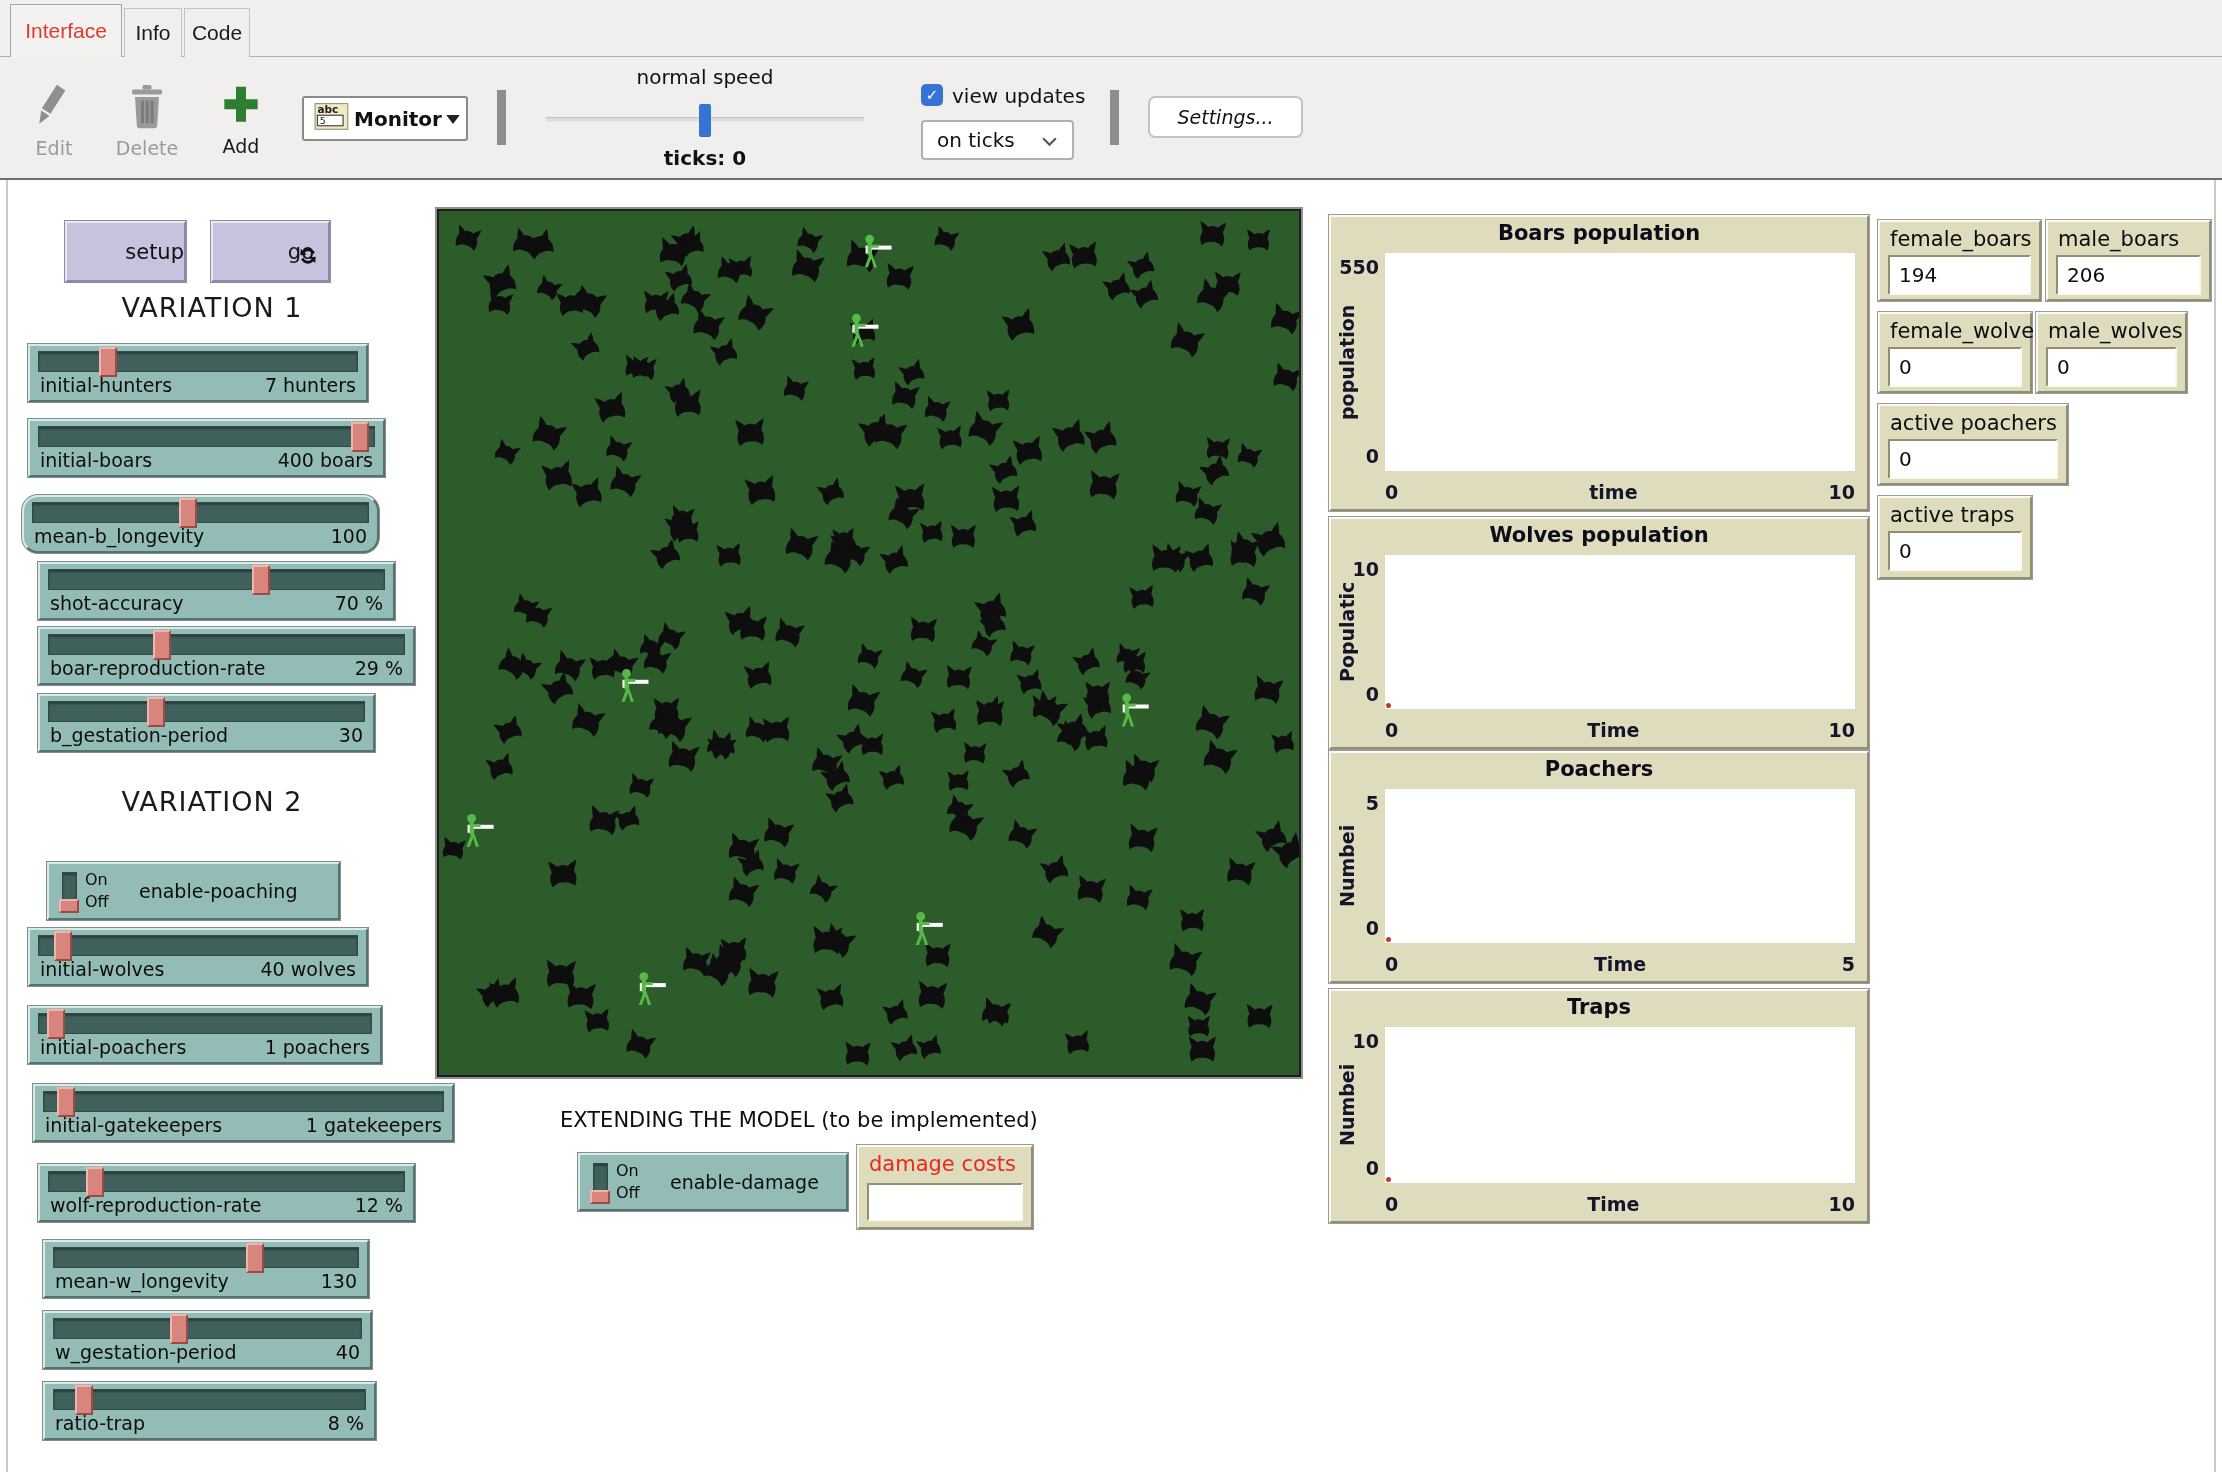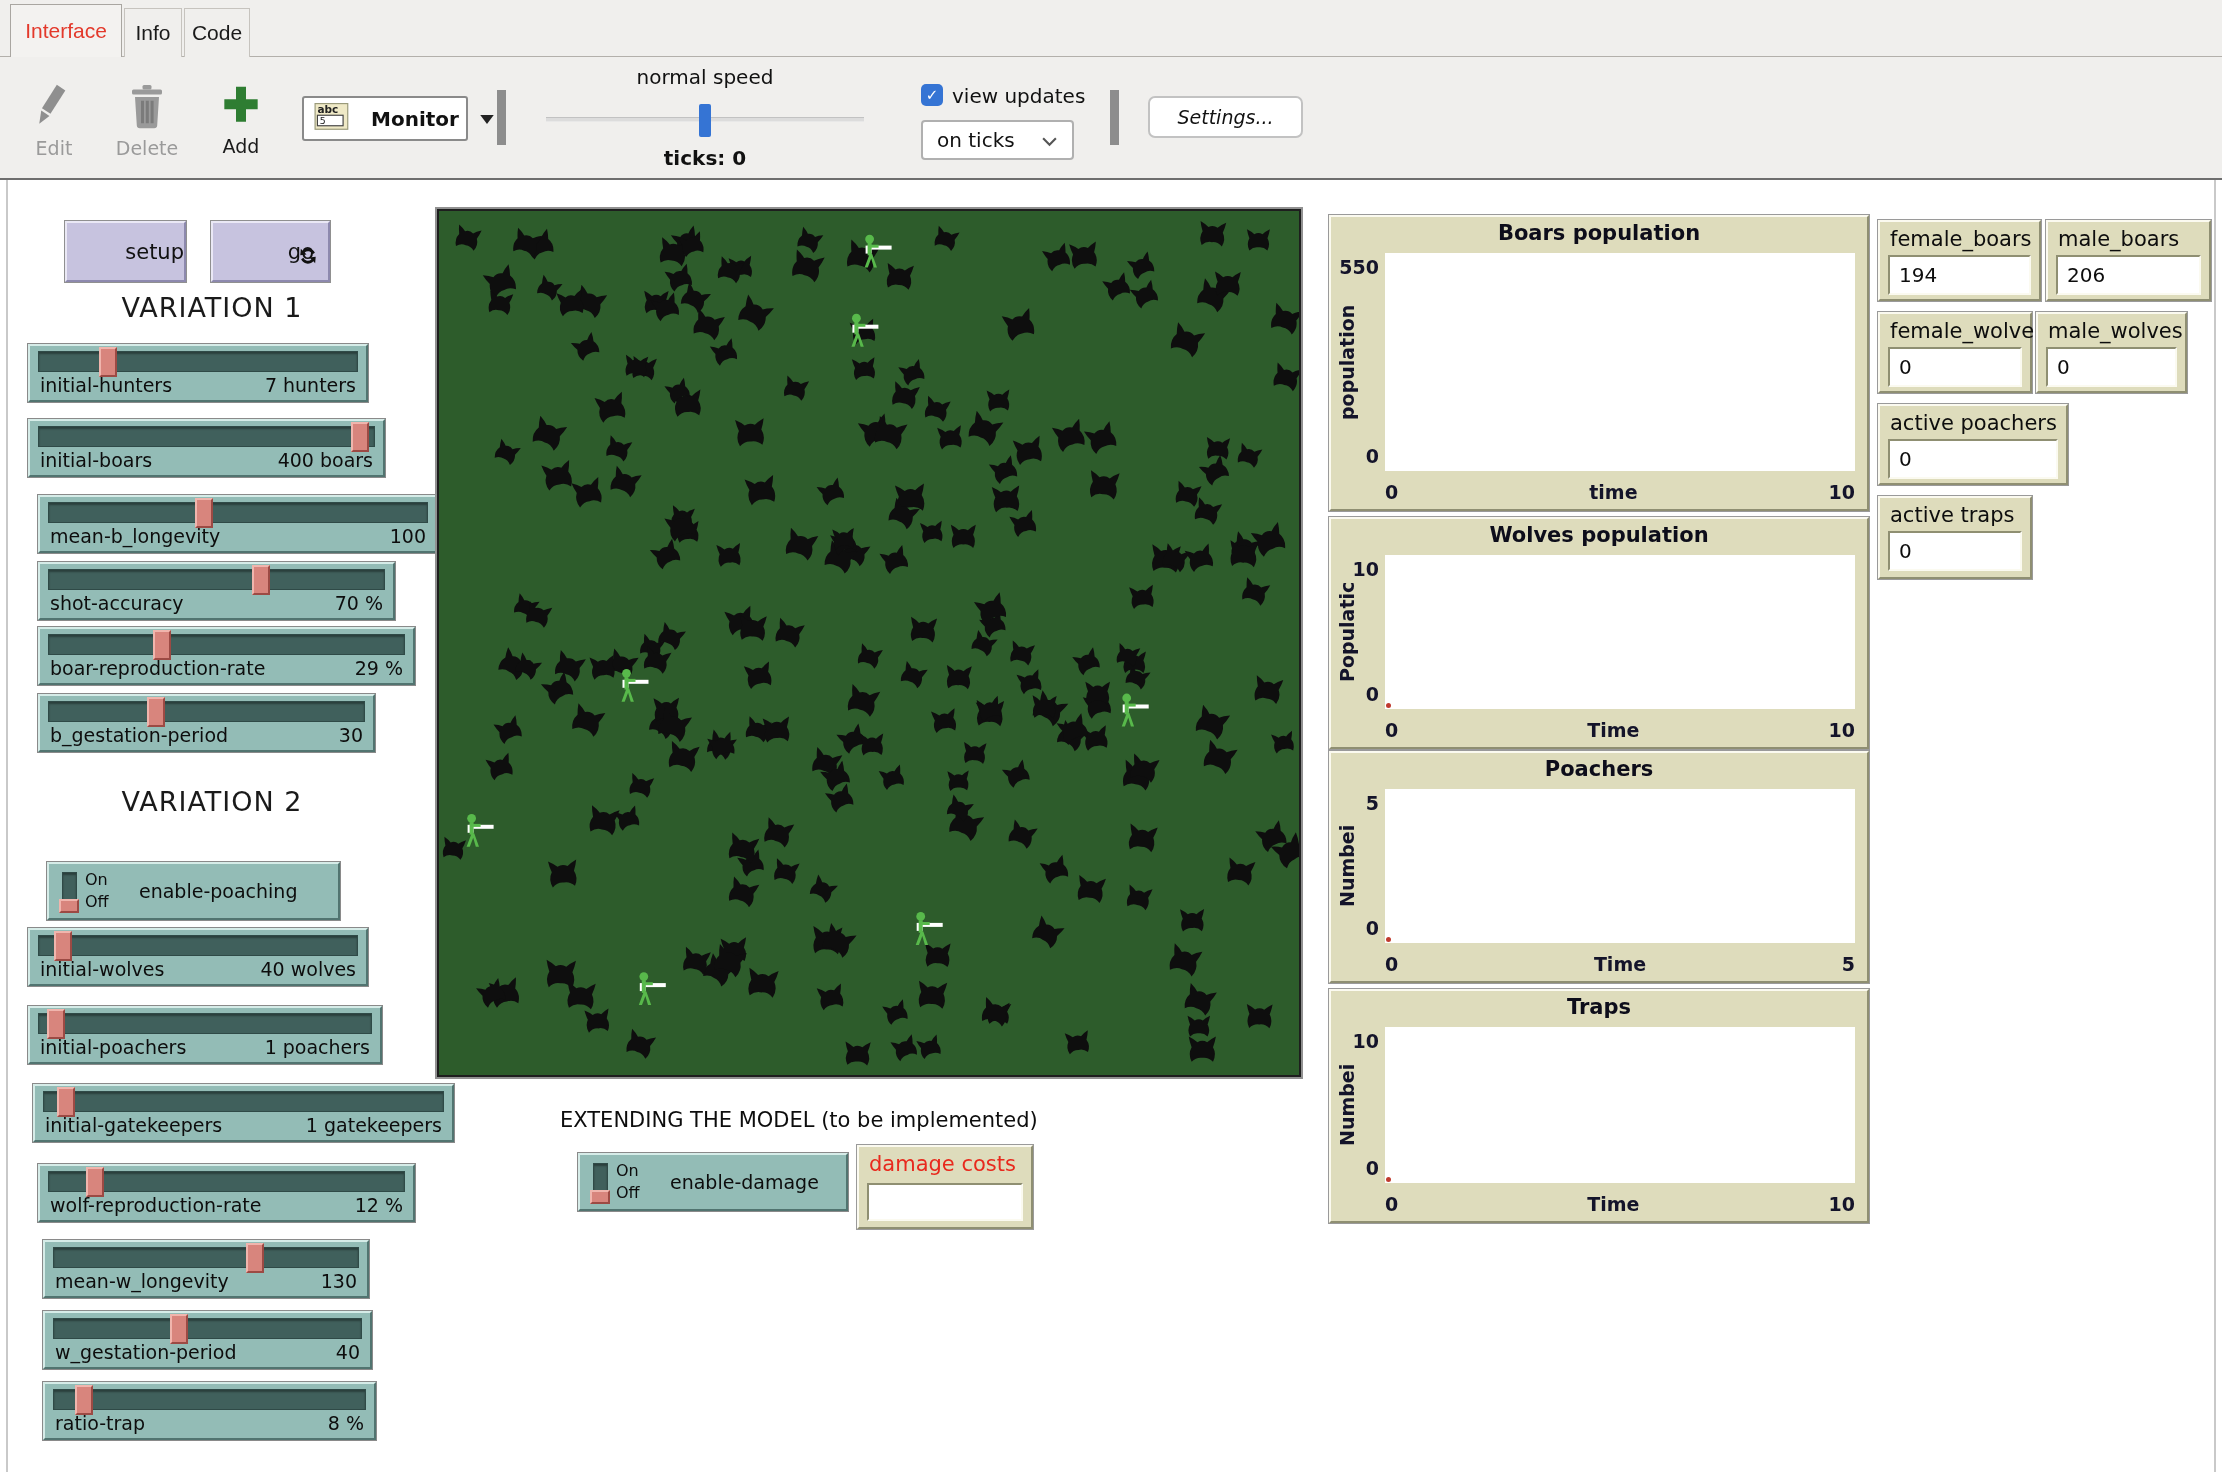--- a/index.html
+++ b/index.html
@@ -12,21 +12,21 @@
   .tab{position:absolute;display:flex;align-items:center;justify-content:center;
     font-size:21px;color:#1a1a1a;background:#f0efed;border:1px solid #c6c3be;border-bottom:none;cursor:default;}
   .tab.active{color:#e3392b;border:1px solid #a9a6a1;border-bottom:none;background:#f3f2f0;}
 
   
   .toolbar{position:absolute;left:0;top:57px;width:2222px;height:121px;background:#f0efed;}
   .tool-btn{position:absolute;display:flex;flex-direction:column;align-items:center;gap:4px;}
   .tool-btn .tb-label{font-size:19px;color:#1a1a1a;}
   .tool-btn.disabled .tb-label{color:#9a9a9a;}
   .combo{position:absolute;background:#ffffff;border:2px solid #8a8a8a;border-radius:3px;
-    display:flex;align-items:center;gap:21px;padding:0 10px;}
+    display:flex;align-items:center;gap:4px;padding:0 10px;}
   .combo .combo-label{font-size:20px;font-weight:600;color:#111;}
   .vsep{position:absolute;background:#8d8d8d;}
   .speed-label{position:absolute;text-align:center;font-size:20px;color:#111;}
   .speed-track{position:absolute;background:#dcdcdc;border-top:1px solid #c2c2c2;border-bottom:1px solid #e8e8e8;}
   .speed-thumb{position:absolute;top:-14px;width:12px;height:33px;background:#3574d4;border-radius:2px;}
   .ticks-label{position:absolute;text-align:center;font-size:20px;font-weight:bold;color:#111;}
   .checkbox{position:absolute;width:22px;height:22px;background:#3574d4;border-radius:5px;
     display:flex;align-items:center;justify-content:center;}
   .checkbox::after{content:"✓";color:#fff;font-size:15px;font-weight:bold;}
   .check-label{position:absolute;font-size:20px;color:#111;}
@@ -213,21 +213,21 @@
 </div>
 <div class="nl-slider" style="left:28px;top:419px;width:357px;">
   <div class="sl-track">
       <div class="sl-thumb" style="left: 312px;"></div>
     </div>
   <div class="sl-row">
       <span>initial-boars</span>
       <span>400 boars</span>
     </div>
 </div>
-<div class="nl-slider" style="left:38px;top:495px;width:400px;">
+<div class="nl-slider" style="left:22px;top:495px;width:357px;border-radius:16px;">
   <div class="sl-track">
       <div class="sl-thumb" style="left: 146px;"></div>
     </div>
   <div class="sl-row">
       <span>mean-b_longevity</span>
       <span>100</span>
     </div>
 </div>
 <div class="nl-slider" style="left:38px;top:562px;width:357px;">
   <div class="sl-track">

